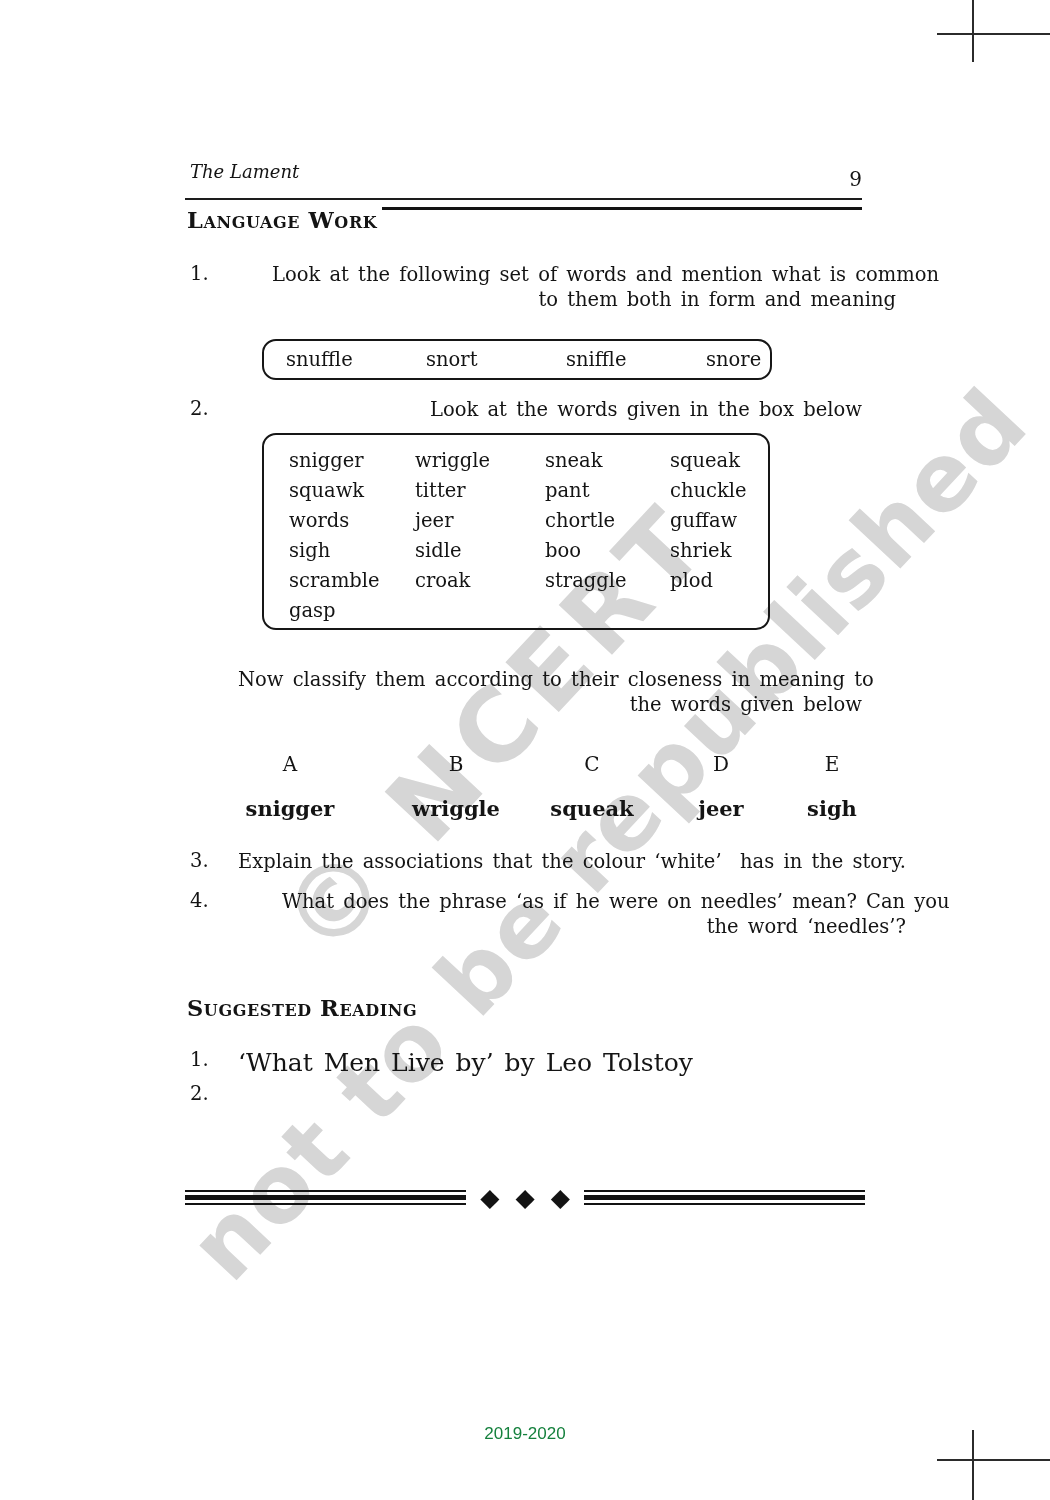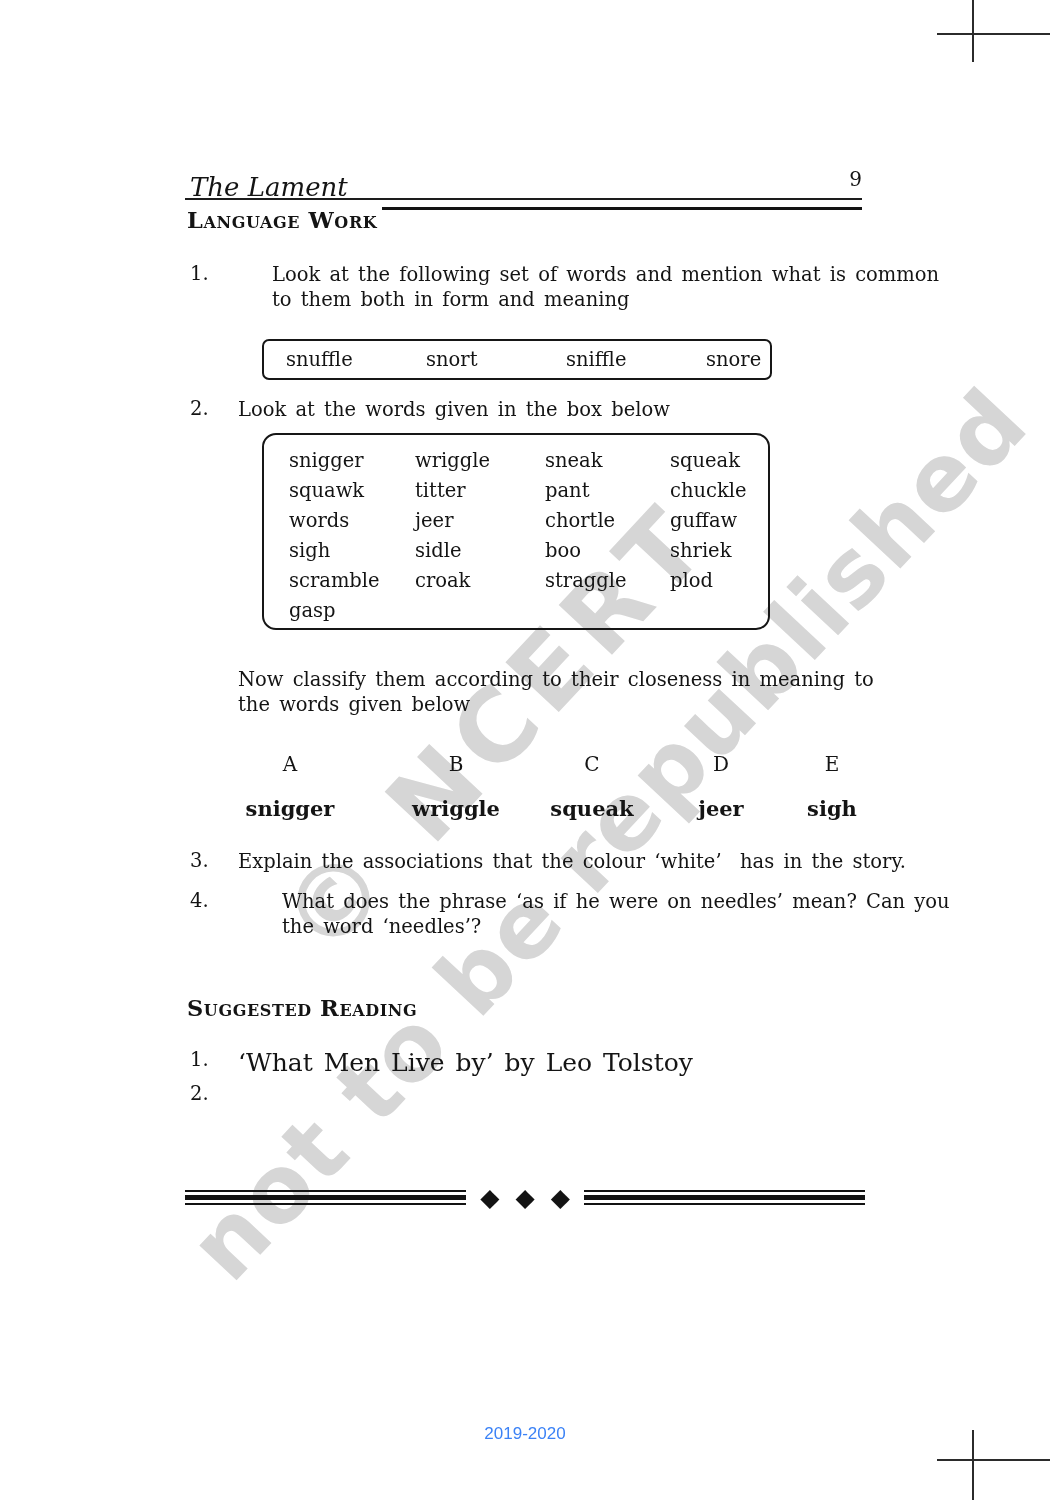--- a/index.html
+++ b/index.html
@@ -15,42 +15,42 @@
     transform:rotate(-47deg);
     font-family:"DejaVu Sans", sans-serif; font-weight:bold;
     color:#d6d6d6; z-index:0; pointer-events:none;
   }
   .wm-line1 { font-size:100px; letter-spacing:10px; white-space:nowrap; }
   .wm-line2 { font-size:93px; letter-spacing:2px; white-space:nowrap; margin-top:42px; }
 
   .content { position:absolute; inset:0; z-index:1; }
 
   
-  .hdr-title { position:absolute; left:190px; top:172px; font-style:italic; font-size:26px; }
+  .hdr-title { position:absolute; left:190px; top:161px; font-style:italic; font-size:18px; }
   .hdr-num   { position:absolute; left:820px; top:167px; width:42px; text-align:right; font-size:20px; }
   .hdr-rule  { position:absolute; left:185px; top:198px; width:677px; height:2px; background:#1d1d1d; }
 
   
   .sec-head { position:absolute; display:flex; align-items:flex-start; }
   .sec-title {
     font-variant:small-caps; font-weight:bold; font-size:22.5px; letter-spacing:0.6px;
     white-space:nowrap;
   }
   .sec-rule { flex:1; height:2.5px; background:#131313; margin:0 0 3px 5px; }
 
   
   .qnum { position:absolute; left:190px; font-size:19.5px; }
   .qtext { position:absolute; left:238px; width:624px; font-size:19.5px; }
-  .line { line-height:25px; white-space:nowrap; word-spacing:3px; }
+  .line { line-height:25px; white-space:nowrap; word-spacing:3px;text-align:right; }
   .stretch { text-align:justify; text-align-last:justify; }
 
   
   .wbox1 {
     position:absolute; left:262px; top:339px; width:510px; height:41px;
-    border:2.5px solid #161616; border-radius:7px; box-sizing:border-box;
+    border:2.5px solid #161616; border-radius:14px; box-sizing:border-box;
     display:grid; grid-template-columns:140px 140px 140px 1fr;
     align-items:center; padding-left:22px; font-size:19.5px;
   }
   .wbox2 {
     position:absolute; left:262px; top:433px; width:508px; height:197px;
     border:2.5px solid #161616; border-radius:14px; box-sizing:border-box;
     display:grid; grid-template-columns:126px 130px 125px 1fr; grid-auto-rows:30px;
     align-items:center; padding:10px 0 0 25px; font-size:19.5px;
   }
 
@@ -68,21 +68,21 @@
     position:absolute; left:185px; top:1185px; width:680px;
     display:flex; align-items:center;
   }
   .seg { flex:1; display:flex; flex-direction:column; }
   .seg .t { height:2px; background:#131313; }
   .seg .m { height:5px; background:#131313; margin:3px 0; }
   .diamonds { display:flex; gap:16px; margin:0 14px; font-size:25px; line-height:1; color:#131313; }
 
   .footer {
     position:absolute; left:0; top:1424px; width:1050px; text-align:center;
-    font-family:"Liberation Sans", sans-serif; font-size:17px; color:#3b82f6;
+    font-family:"Liberation Sans", sans-serif; font-size:17px; color:#15803d;
   }
 
   
   .crop { position:absolute; background:#2b2b2b; }
 </style>
 </head>
 <body>
 
 <div id="page">
 

